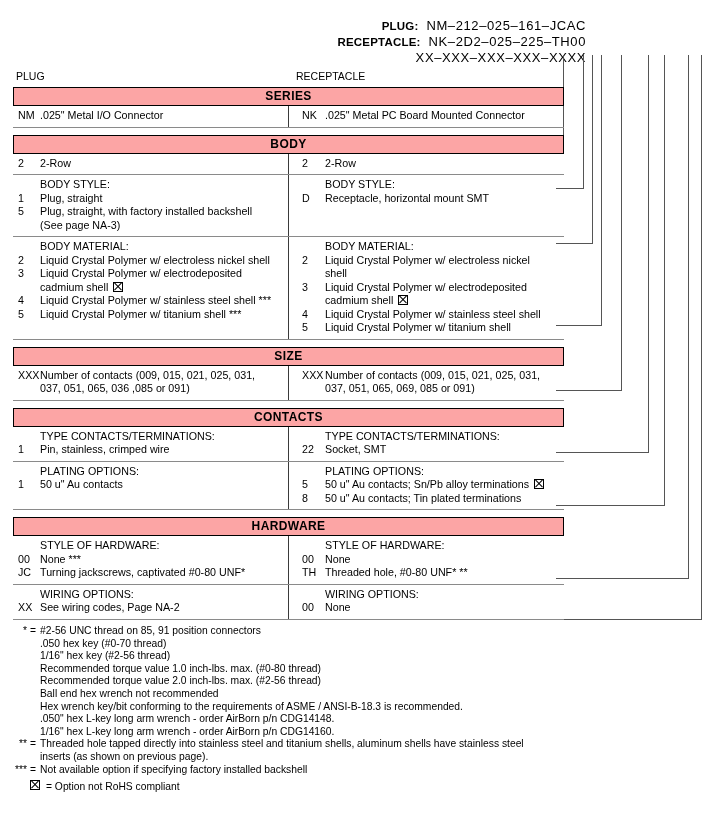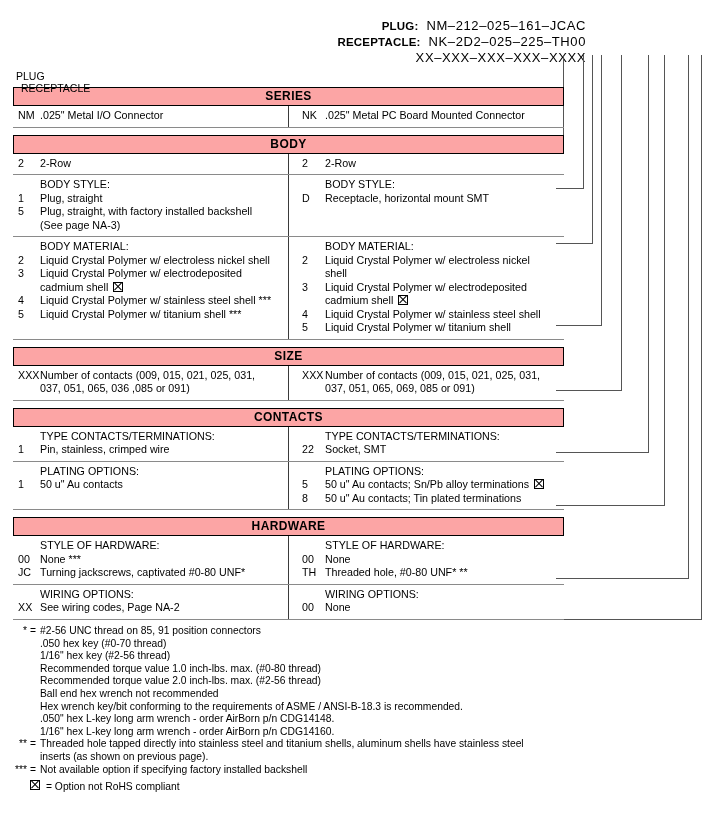--- a/index.html
+++ b/index.html
@@ -12,21 +12,21 @@
   
   #pn-header{position:absolute;left:0;top:2px;width:586px;margin-top:16px;}
   .pn-row{display:flex;justify-content:flex-start;align-items:baseline;height:16px;line-height:16px;}
   .pn-label{width:547px;text-align:right;font-weight:bold;font-size:11.5px;letter-spacing:0.2px;padding-right:8px;box-sizing:border-box;}
   .pn-code{font-size:13px;letter-spacing:0.6px;white-space:pre;}
   .pn-code.mask{letter-spacing:0.6px;}
   
   #leaders{position:absolute;left:0;top:0;width:717px;height:700px;pointer-events:none;}
   
   #sheet{position:absolute;left:13px;top:70px;width:551px;}
-  .colheads{display:flex;height:17px;font-size:10.5px;flex-direction:column;}
+  .colheads{display:flex;height:17px;font-size:10.5px;}
   .colheads .ch-l{width:275px;padding-left:3px;box-sizing:border-box;}
   .colheads .ch-r{width:276px;padding-left:8px;box-sizing:border-box;}
   .secbox{
     border:1.6px solid #000;height:19px;line-height:17px;text-align:center;
     font-weight:bold;font-size:12px;letter-spacing:0.4px;box-sizing:border-box;
     background:#fca5a5;margin-bottom:0;
   }
   .block{border-bottom:1.3px solid #8a8a8a;}
   .row2{display:flex;}
   .cell{box-sizing:border-box;padding:3px 0 4px 0;}

